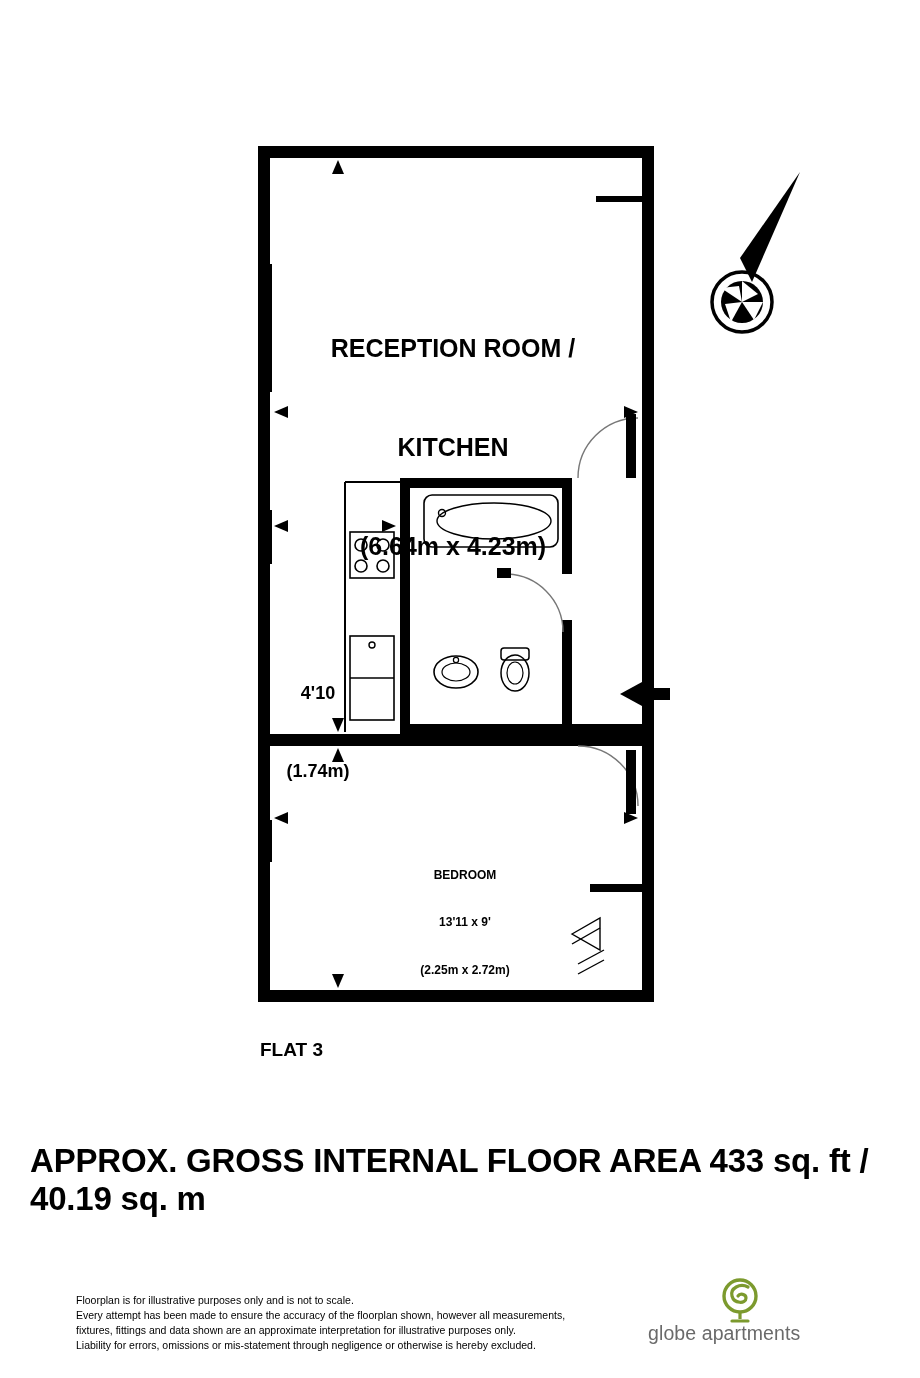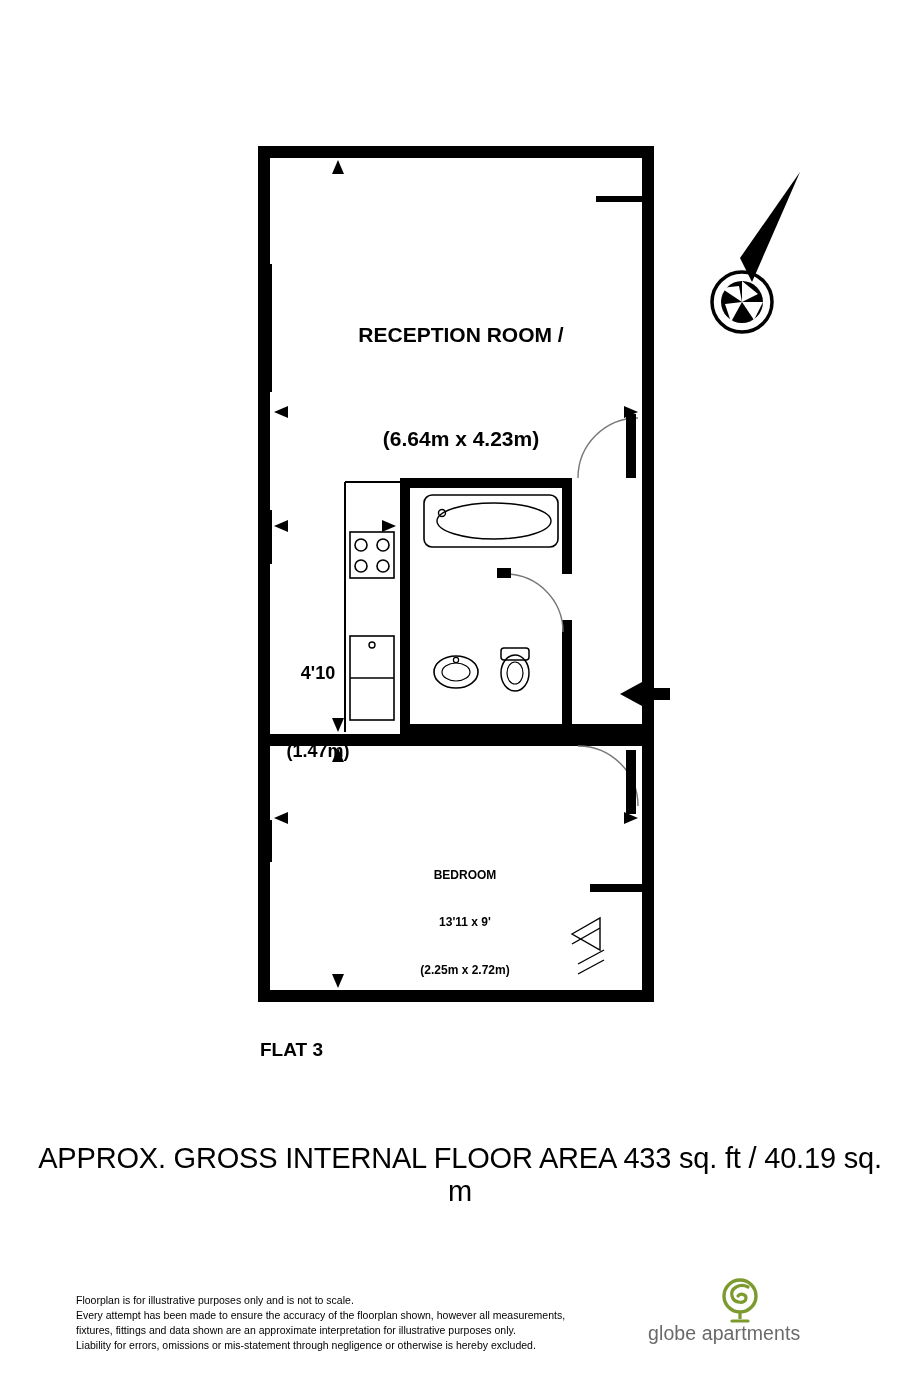--- a/index.html
+++ b/index.html
@@ -27,61 +27,60 @@
     top: 0;
   }
   .room-label {
     position: absolute;
     text-align: center;
     font-weight: bold;
     line-height: 1.32;
     white-space: pre;
   }
   #reception-label {
-    left: 296px;
+    left: 288px;
     top: 266px;
     width: 330px;
-    font-size: 21px;
+    font-size: 25px;
   }
   #bedroom-label {
     left: 300px;
     top: 836px;
     width: 330px;
     font-size: 12px;
   }
   #hall-dim-label {
     left: 248px;
-    top: 608px;
+    top: 628px;
     width: 140px;
     font-size: 18px;
     font-weight: bold;
     line-height: 1.45;
   }
   .room-line-1 { display: block; }
   .room-line-2 { display: block; }
   .room-line-3 { display: block; }
-  .room-line-4 { display: block; margin-top: 20px; }
+  .room-line-4 { display: block; }
 
   #flat-info {
     position: absolute;
     left: 260px;
     top: 1036px;
     width: 420px;
     font-size: 19px;
     font-weight: bold;
     line-height: 1.5;
   }
   #area-line {
     position: absolute;
     left: 30px;
     top: 1142px;
     width: 860px;
-    text-align: center;
-    font-size: 29px;
-    font-weight: normal;
+    font-size: 33px;
+    font-weight: bold;
     letter-spacing: -0.2px;
   }
   #disclaimer {
     position: absolute;
     left: 76px;
     top: 1293px;
     width: 570px;
     font-size: 10.5px;
     line-height: 1.42;
     color: #000;
@@ -215,32 +214,33 @@
       <circle cx="742" cy="302" r="21" fill="#000"></circle>
       <path d="M 742 281 L 758 294 L 742 302 Z" fill="#fff"></path>
       <path d="M 763 302 L 754 320 L 742 302 Z" fill="#fff"></path>
       <path d="M 731 322 L 725 304 L 742 302 Z" fill="#fff"></path>
       <path d="M 721 288 L 739 286 L 742 302 Z" fill="#fff"></path>
     </g>
   </svg>
 
   <div class="room-label" id="reception-label">
     <span class="room-line-1">RECEPTION ROOM /</span>
+    <span class="room-line-2">KITCHEN</span>
     <span class="room-line-4">(6.64m x 4.23m)</span>
   </div>
 
   <div class="room-label" id="bedroom-label">
     <span class="room-line-1">BEDROOM</span>
     <span class="room-line-2">13'11 x 9'</span>
     <span class="room-line-3">(2.25m x 2.72m)</span>
   </div>
 
   <div class="room-label" id="hall-dim-label">
     <span class="room-line-1">4'10</span>
-    <span class="room-line-2">(1.47m)</span>
+    <span class="room-line-2">(1.74m)</span>
   </div>
 
   <div id="flat-info">
     <div>FLAT 3</div>
   </div>
 
   <div id="area-line">APPROX. GROSS INTERNAL FLOOR AREA 433 sq. ft / 40.19 sq. m</div>
 
   <div id="disclaimer">
     <div>Floorplan is for illustrative purposes only and is not to scale.</div>

